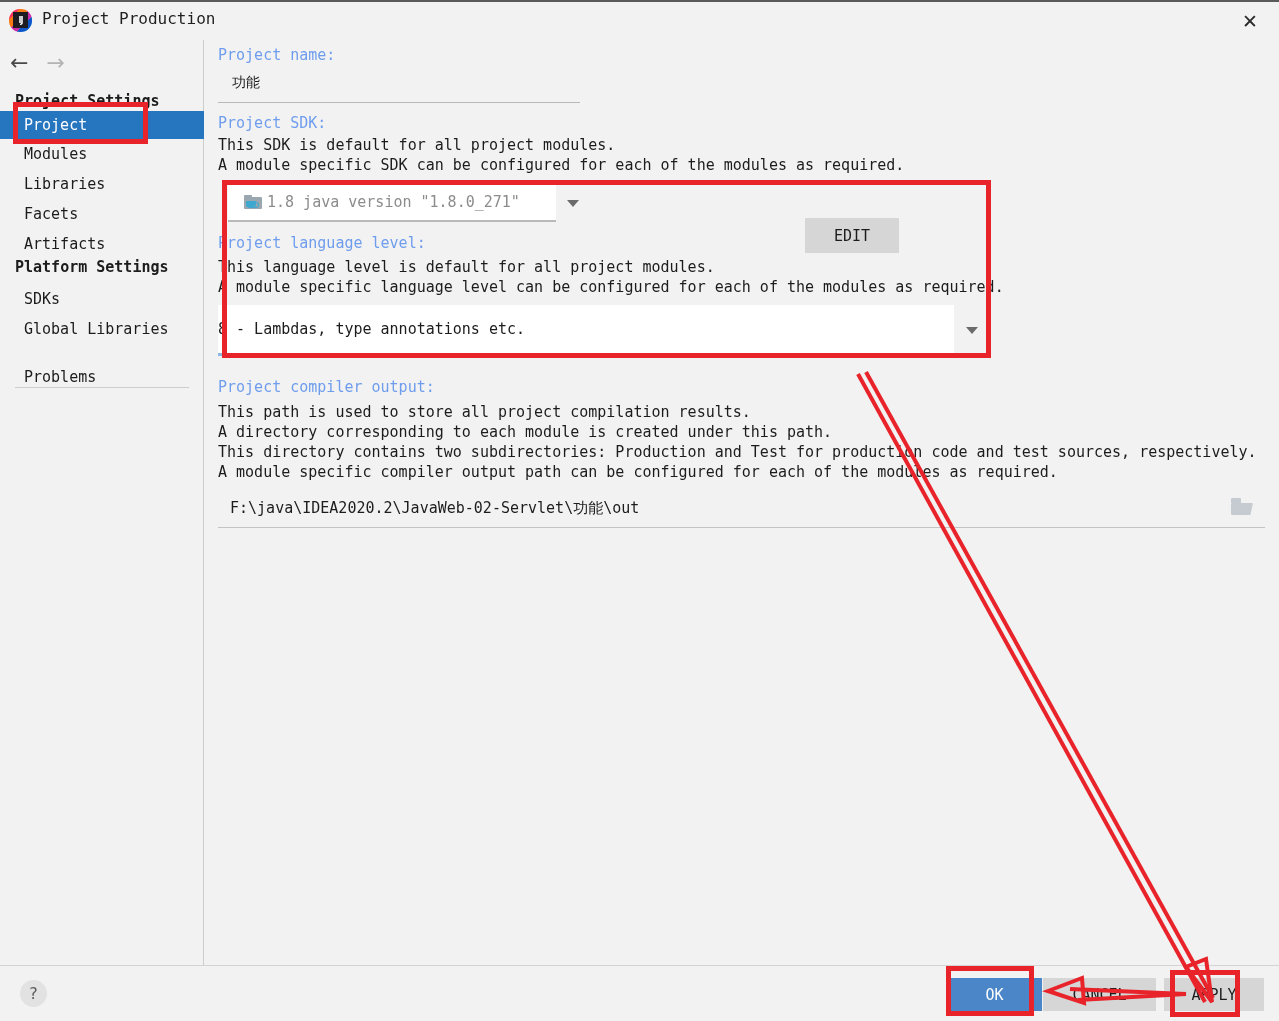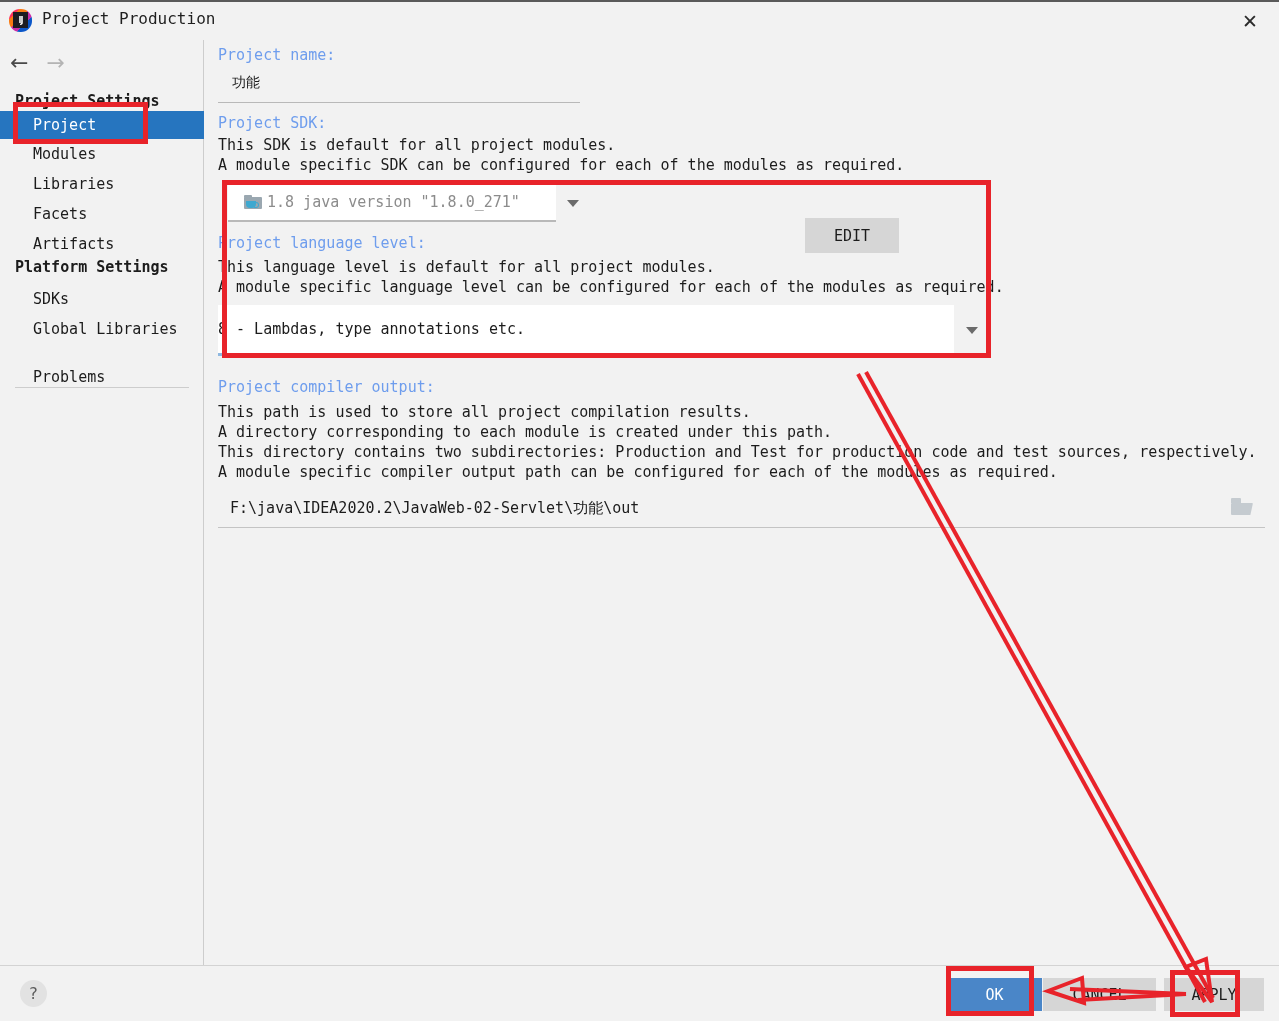--- a/index.html
+++ b/index.html
@@ -71,21 +71,21 @@
   .navarrow.fwd  { color: #b4b4b4; }
 
   .grouphdr {
     position: absolute; left: 15px;
     font-size: 15px; font-weight: bold; color: #1c1c1c;
     white-space: nowrap;
   }
   .navitem {
     position: absolute; left: 0; width: 204px; height: 28px;
     display: flex; align-items: center;
-    padding-left: 33px;
+    padding-left: 24px;
     font-size: 15px; color: #1c1c1c;
     cursor: pointer; white-space: nowrap;
   }
   .navitem.selected { background: #2675bf; color: #ffffff; }
   .sidebar-sep {
     position: absolute; left: 15px; top: 347px;
     width: 174px; height: 1px; background: #cdcdcd;
   }
 
   

